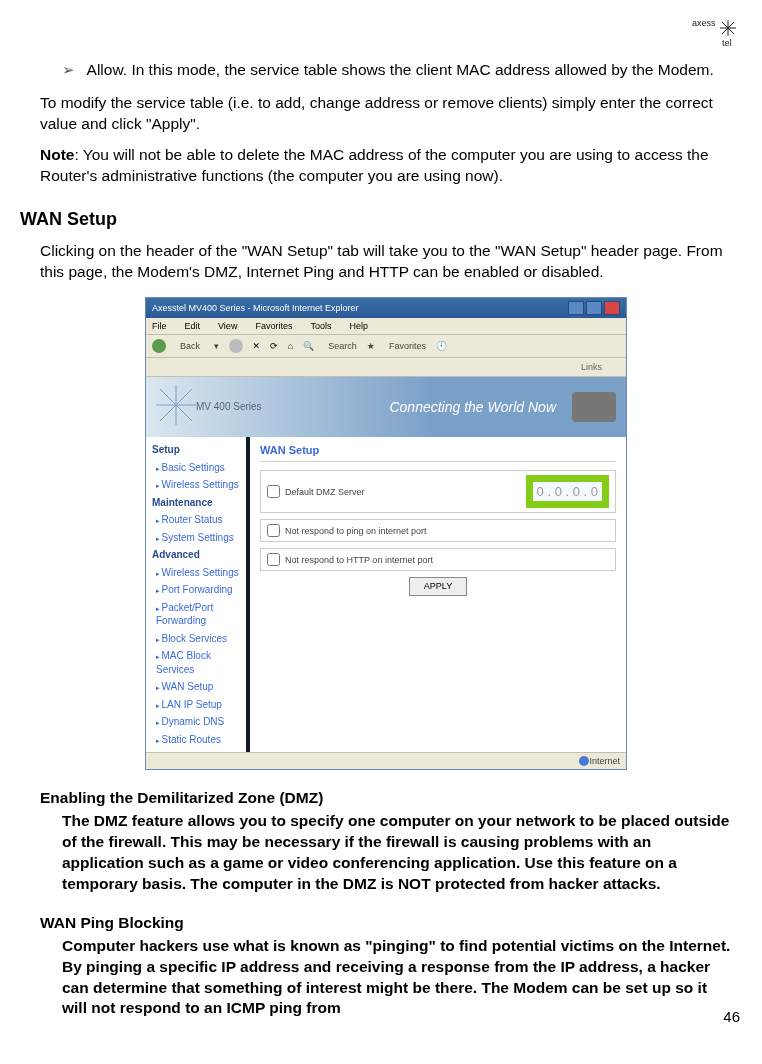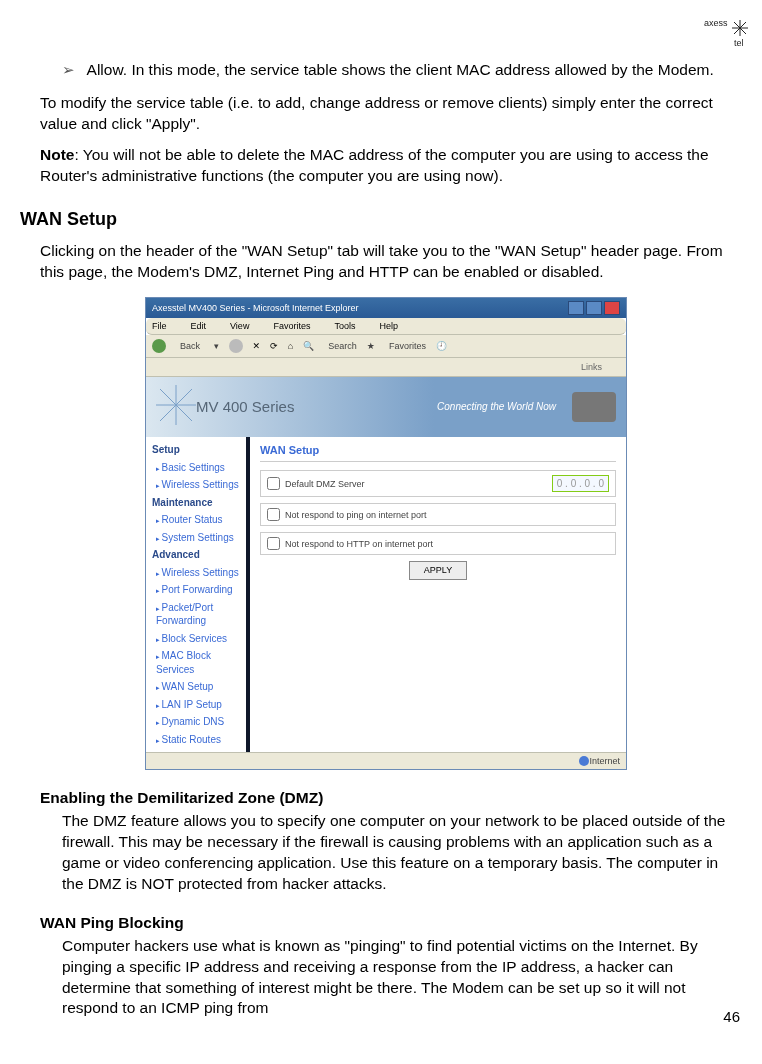--- a/index.html
+++ b/index.html
@@ -12,21 +12,21 @@
     color: #000;
     background: #fff;
   }
   .page {
     padding: 30px 20px 20px 20px;
     position: relative;
   }
   .logo {
     position: absolute;
     top: 16px;
-    right: 12px;
+    right: 24px;
     font-size: 11px;
     color: #333;
     font-family: sans-serif;
   }
   .logo svg { display: block; }
   .content { margin-left: 20px; margin-right: 10px; }
   ul.arrow-list {
     list-style: none;
     margin: 30px 0 12px 0;
     padding-left: 50px;
@@ -44,20 +44,21 @@
     font-weight: bold;
     margin: 20px 0 10px -20px;
   }
   .sub-h {
     font-weight: bold;
     margin-top: 18px;
   }
   .sub-body {
     margin-left: 22px;
     margin-top: 2px;
+    font-weight: bold;
   }
   .page-num {
     position: absolute;
     bottom: 12px;
     right: 22px;
     font-size: 15px;
   }
   
   .shot-wrap {
     width: 480px;
@@ -75,21 +76,21 @@
     justify-content: space-between;
     align-items: center;
   }
   .shot-titlebar .btns { display: flex; gap: 2px; }
   .shot-titlebar .btns span {
     width: 14px; height: 12px; background:#5a8ac5; border:1px solid #2a4a7a; display:inline-block;
   }
   .shot-titlebar .btns span.close { background:#d44; }
   .shot-menubar {
     background:#ece9d8; padding:2px 6px; border-bottom:1px solid #c0c0b0;
-    display:flex; gap:24px;border-radius:6px;
+    display:flex; gap:18px;
   }
   .shot-toolbar {
     background:#ece9d8; padding:4px 6px; border-bottom:1px solid #c0c0b0;
     display:flex; gap:10px; align-items:center;
   }
   .shot-toolbar .tb-btn { display:flex; align-items:center; gap:14px; color:#444; }
   .circ { width:14px;height:14px;border-radius:50%;background:#5a9a4a;display:inline-block; }
   .circ.grey { background:#bbb; }
   .shot-addr {
     background:#ece9d8; padding:3px 24px; border-bottom:1px solid #c0c0b0;
@@ -97,38 +98,38 @@
   }
   .banner {
     height:60px;
     background: linear-gradient(to right,#dbe7f0,#7aa0c8 60%);
     position:relative;
     display:flex; align-items:center;
     padding:0 10px;
     color:#fff;
     font-style:italic;
   }
-  .banner .prodname { color:#567; font-style:normal; font-size:15px; margin-left:40px;}
-  .banner .tagline { margin-left:auto; margin-right:60px; font-size:10px;}
+  .banner .prodname { color:#567; font-style:normal; font-size:10px; margin-left:40px;}
+  .banner .tagline { margin-left:auto; margin-right:60px; font-size:14px;}
   .banner svg.star { position:absolute; left:8px; top:6px; }
   .router-ic { width:44px; height:30px; background:#777; border-radius:4px; position:absolute; right:10px; top:15px; }
   .main-area { display:flex; }
   .sidebar {
     width:100px; border-right:4px solid #0f172a; padding:4px 0; font-size:10px;
   }
   .sidebar .grp { color:#2a4a8a; font-weight:bold; padding:2px 6px; }
   .sidebar .itm { color:#3a6ad5; padding:2px 6px 2px 10px; }
   .sidebar .itm::before { content:"▸ "; color:#3a6ad5; font-size:7px;}
   .pane { flex:1; padding:6px 10px; }
   .pane-title { color:#3a6ad5; font-weight:bold; font-size:11px; border-bottom:1px solid #ccc; padding-bottom:3px; margin-bottom:8px;}
   .row {
     border:1px solid #ccc; padding:4px 6px; margin-bottom:6px; display:flex; align-items:center; gap:5px; font-size:9px; color:#444;
   }
   .row input[type=checkbox]{ margin:0; }
-  .row .ip { margin-left:auto; border:1px solid #84cc16; padding:1px 4px; font-size:10px; color:#999; background:#f4f8ff;}
+  .row .ip { margin-left:auto; border:7px solid #84cc16; padding:1px 4px; font-size:13px; color:#999; background:#f4f8ff;}
   .apply-row { text-align:center; margin-top:4px;}
   .apply-btn {
     display:inline-block; border:1px solid #888; background:#eee; padding:2px 14px; font-size:9px;
   }
   .statusbar {
     background:#ece9d8; border-top:1px solid #c0c0b0; padding:2px 6px; display:flex; justify-content:flex-end; align-items:center; color:#444;
   }
   .inet-ic { width:10px;height:10px;border-radius:50%;background:#4a7ad5;display:inline-block;}
 </style>
 </head>

